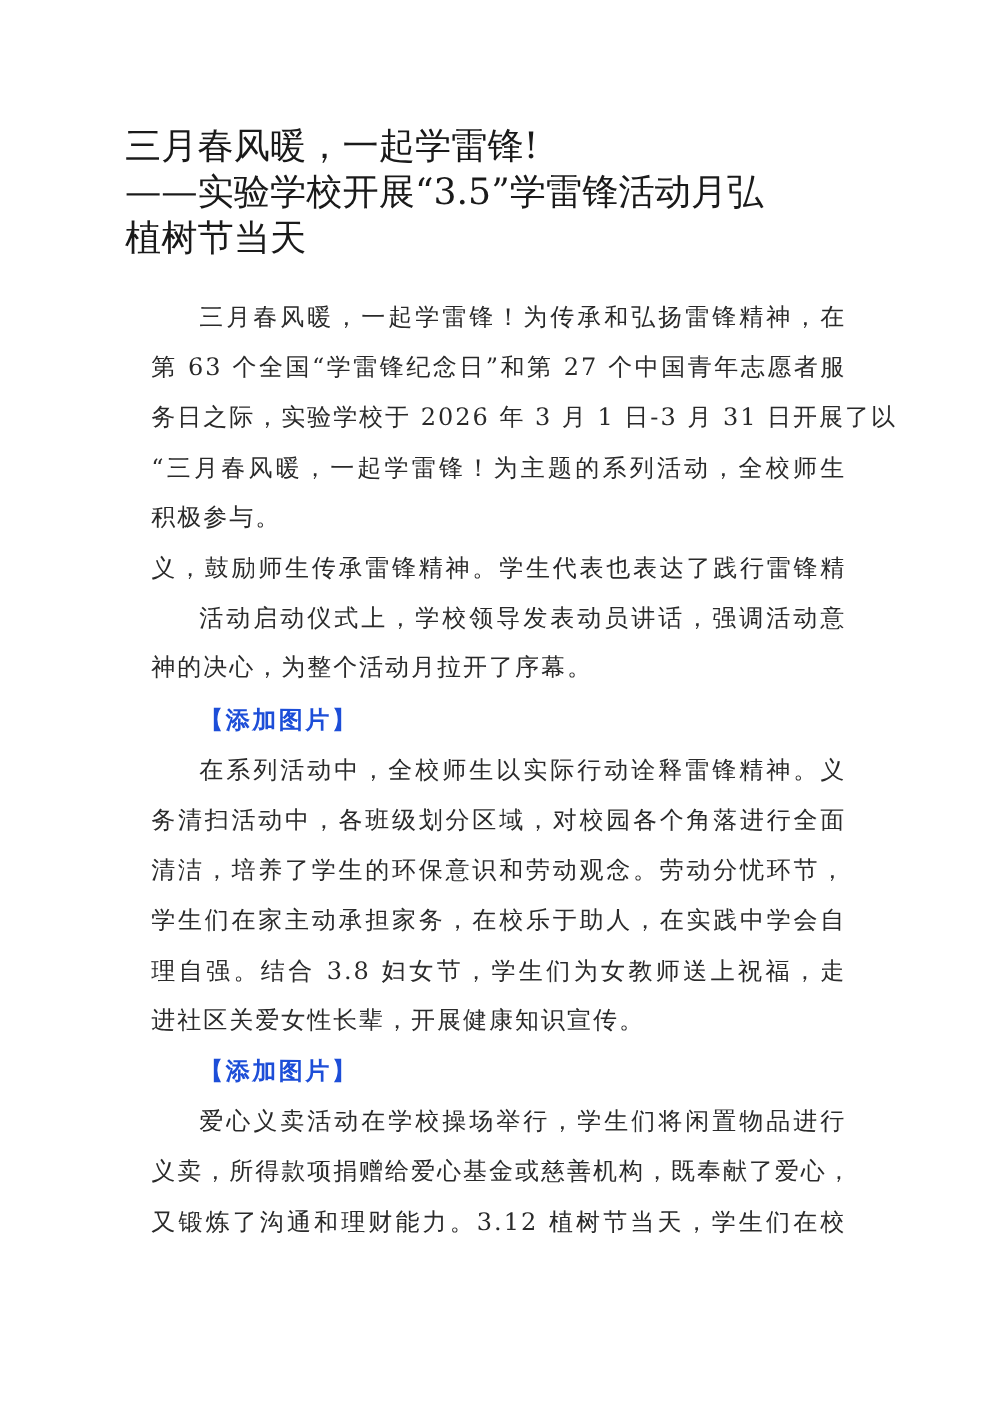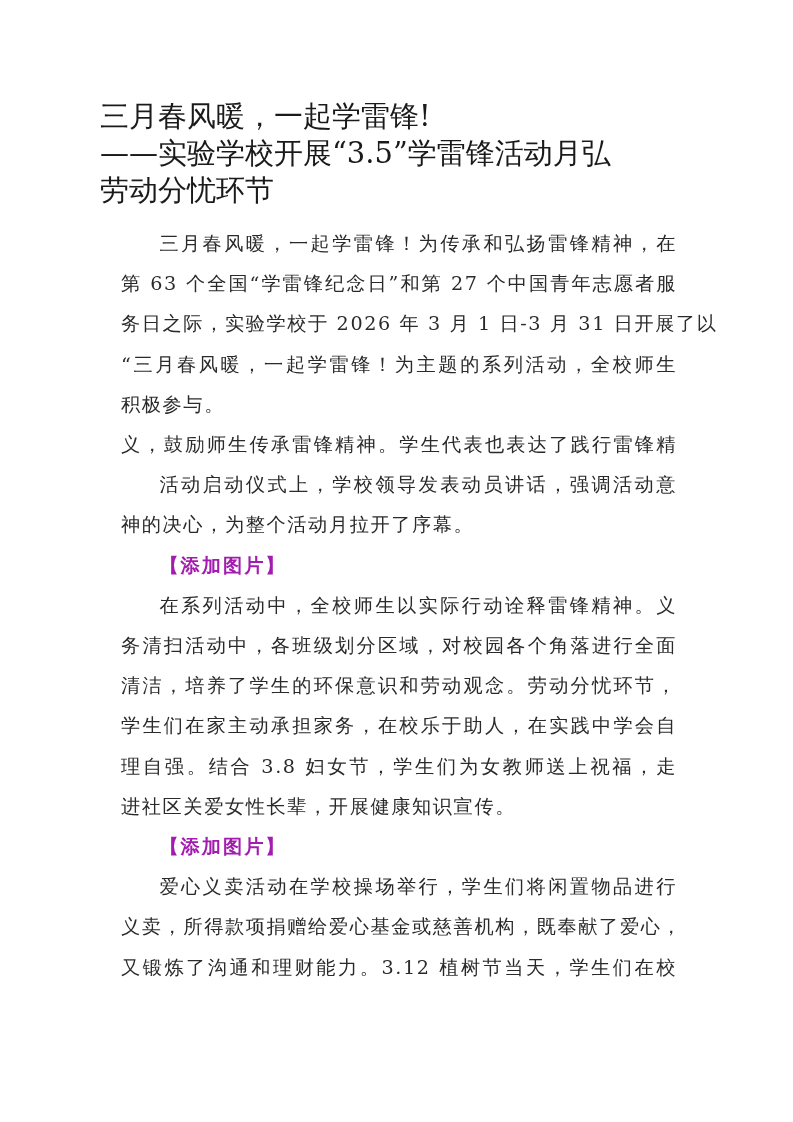--- a/index.html
+++ b/index.html
@@ -7,44 +7,44 @@
   .page { position: absolute; left: 0; top: 0; width: 793px; height: 1122px; background: #fff; }
   .title {
     position: absolute; left: 100px; width: 600px; top: 98px;
     text-align: left;
     font-family: "DejaVu Serif", "Liberation Serif", serif;
     font-size: 29px; line-height: 37px; color: #1a1a1a;
     margin: 0; font-weight: normal;
   }
   .title .line { display: block; white-space: nowrap; }
   .body {
-    position: absolute; left: 121px; width: 556px; top: 224px;
+    position: absolute; left: 121px; width: 556px; top: 234px;
     font-family: "DejaVu Serif", "Liberation Serif", serif;
     font-size: 19.2px; line-height: 40.2px; color: #2a2a2a;
     letter-spacing: 1.6px;
   }
   .para { margin: 0; text-indent: 2em; text-align: justify; text-align-last: left; }
   .para .ln { display: block; white-space: nowrap; text-align: justify; text-align-last: justify; }
   .para .ln.last { text-align-last: left; font-family: Liberation Serif, serif; }
   .para .ln.first { padding-left: 2em; }
   .para { text-indent: 0; }
   .placeholder {
-    margin: 0; padding-left: 2em; color: #a21caf; font-weight: bold;
+    margin: 0; padding-left: 2em; color: #1d4ed8; font-weight: bold;
     letter-spacing: 2px;
   }
 </style>
 </head>
 <body>
 
 <div class="page">
 
   <h1 class="title">
     <span class="line">三月春风暖，一起学雷锋!</span>
     <span class="line">——实验学校开展“3.5”学雷锋活动月弘</span>
-    <span class="line">劳动分忧环节</span>
+    <span class="line">植树节当天</span>
   </h1>
 
   <div class="body">
 
     <p class="para">
       <span class="ln first">三月春风暖，一起学雷锋！为传承和弘扬雷锋精神，在</span>
       <span class="ln">第 63 个全国“学雷锋纪念日”和第 27 个中国青年志愿者服</span>
       <span class="ln">务日之际，实验学校于 2026 年 3 月 1 日-3 月 31 日开展了以</span>
       <span class="ln">“三月春风暖，一起学雷锋！为主题的系列活动，全校师生</span>
       <span class="ln last">积极参与。</span>

